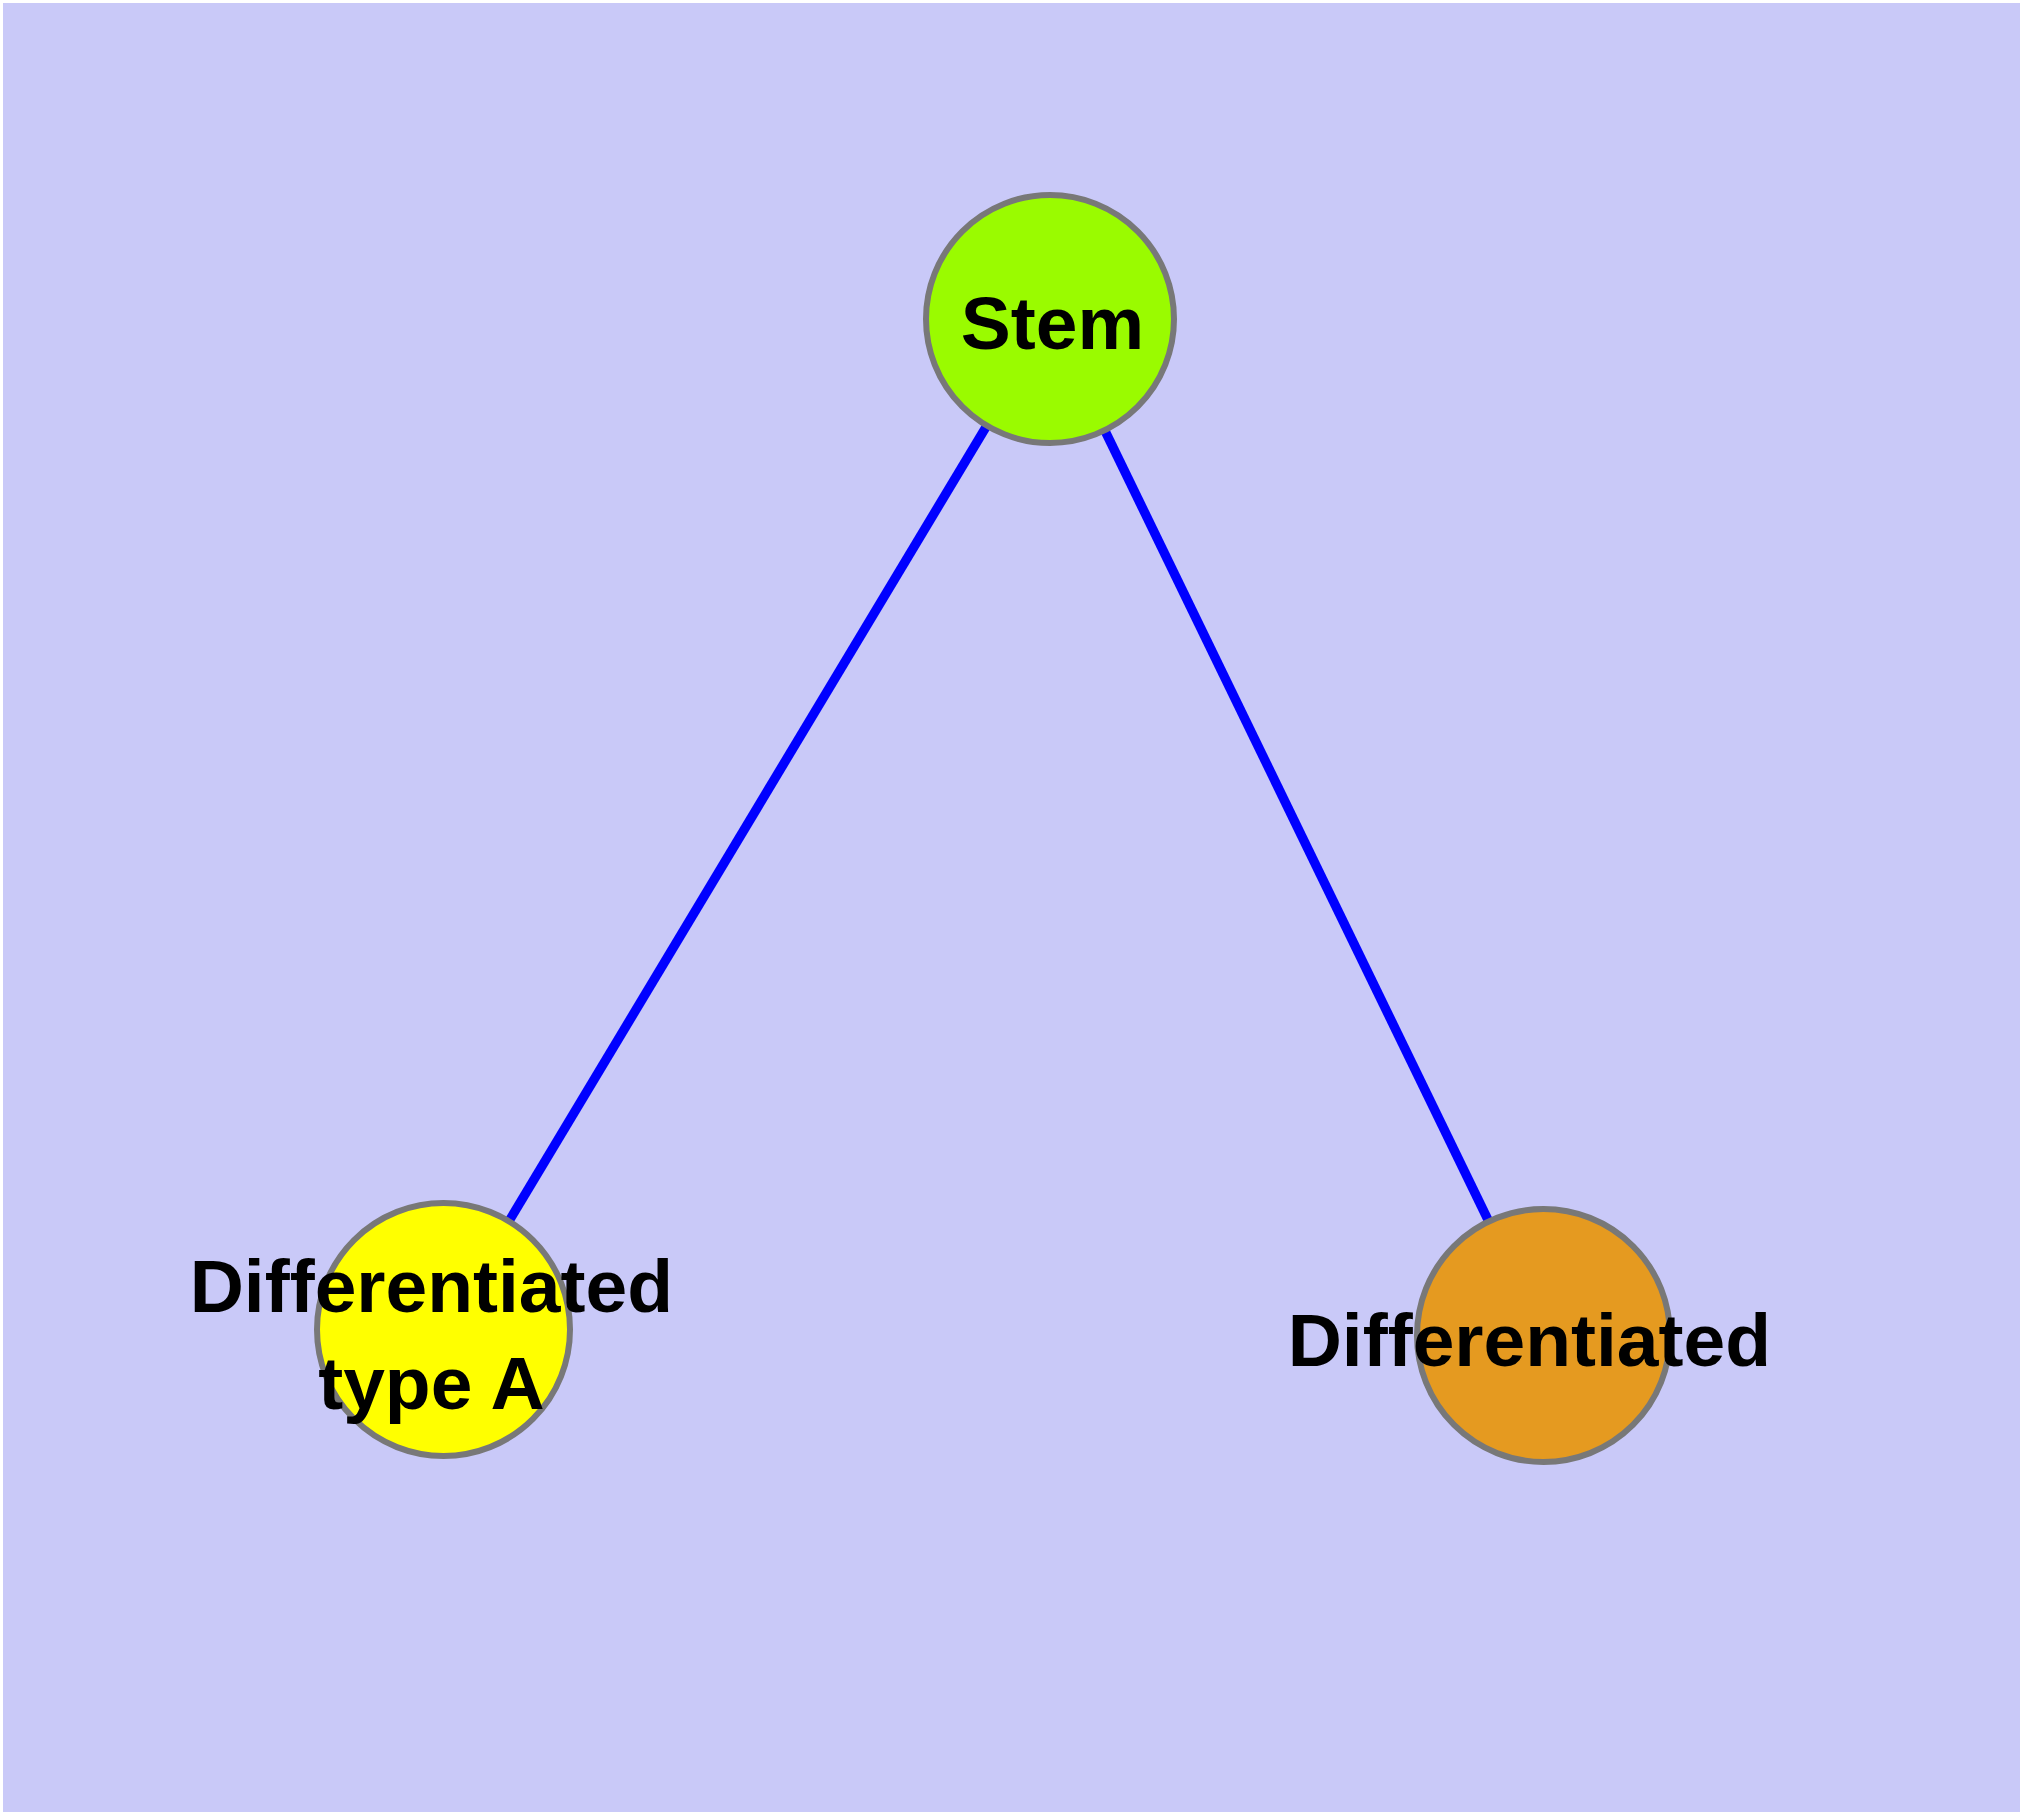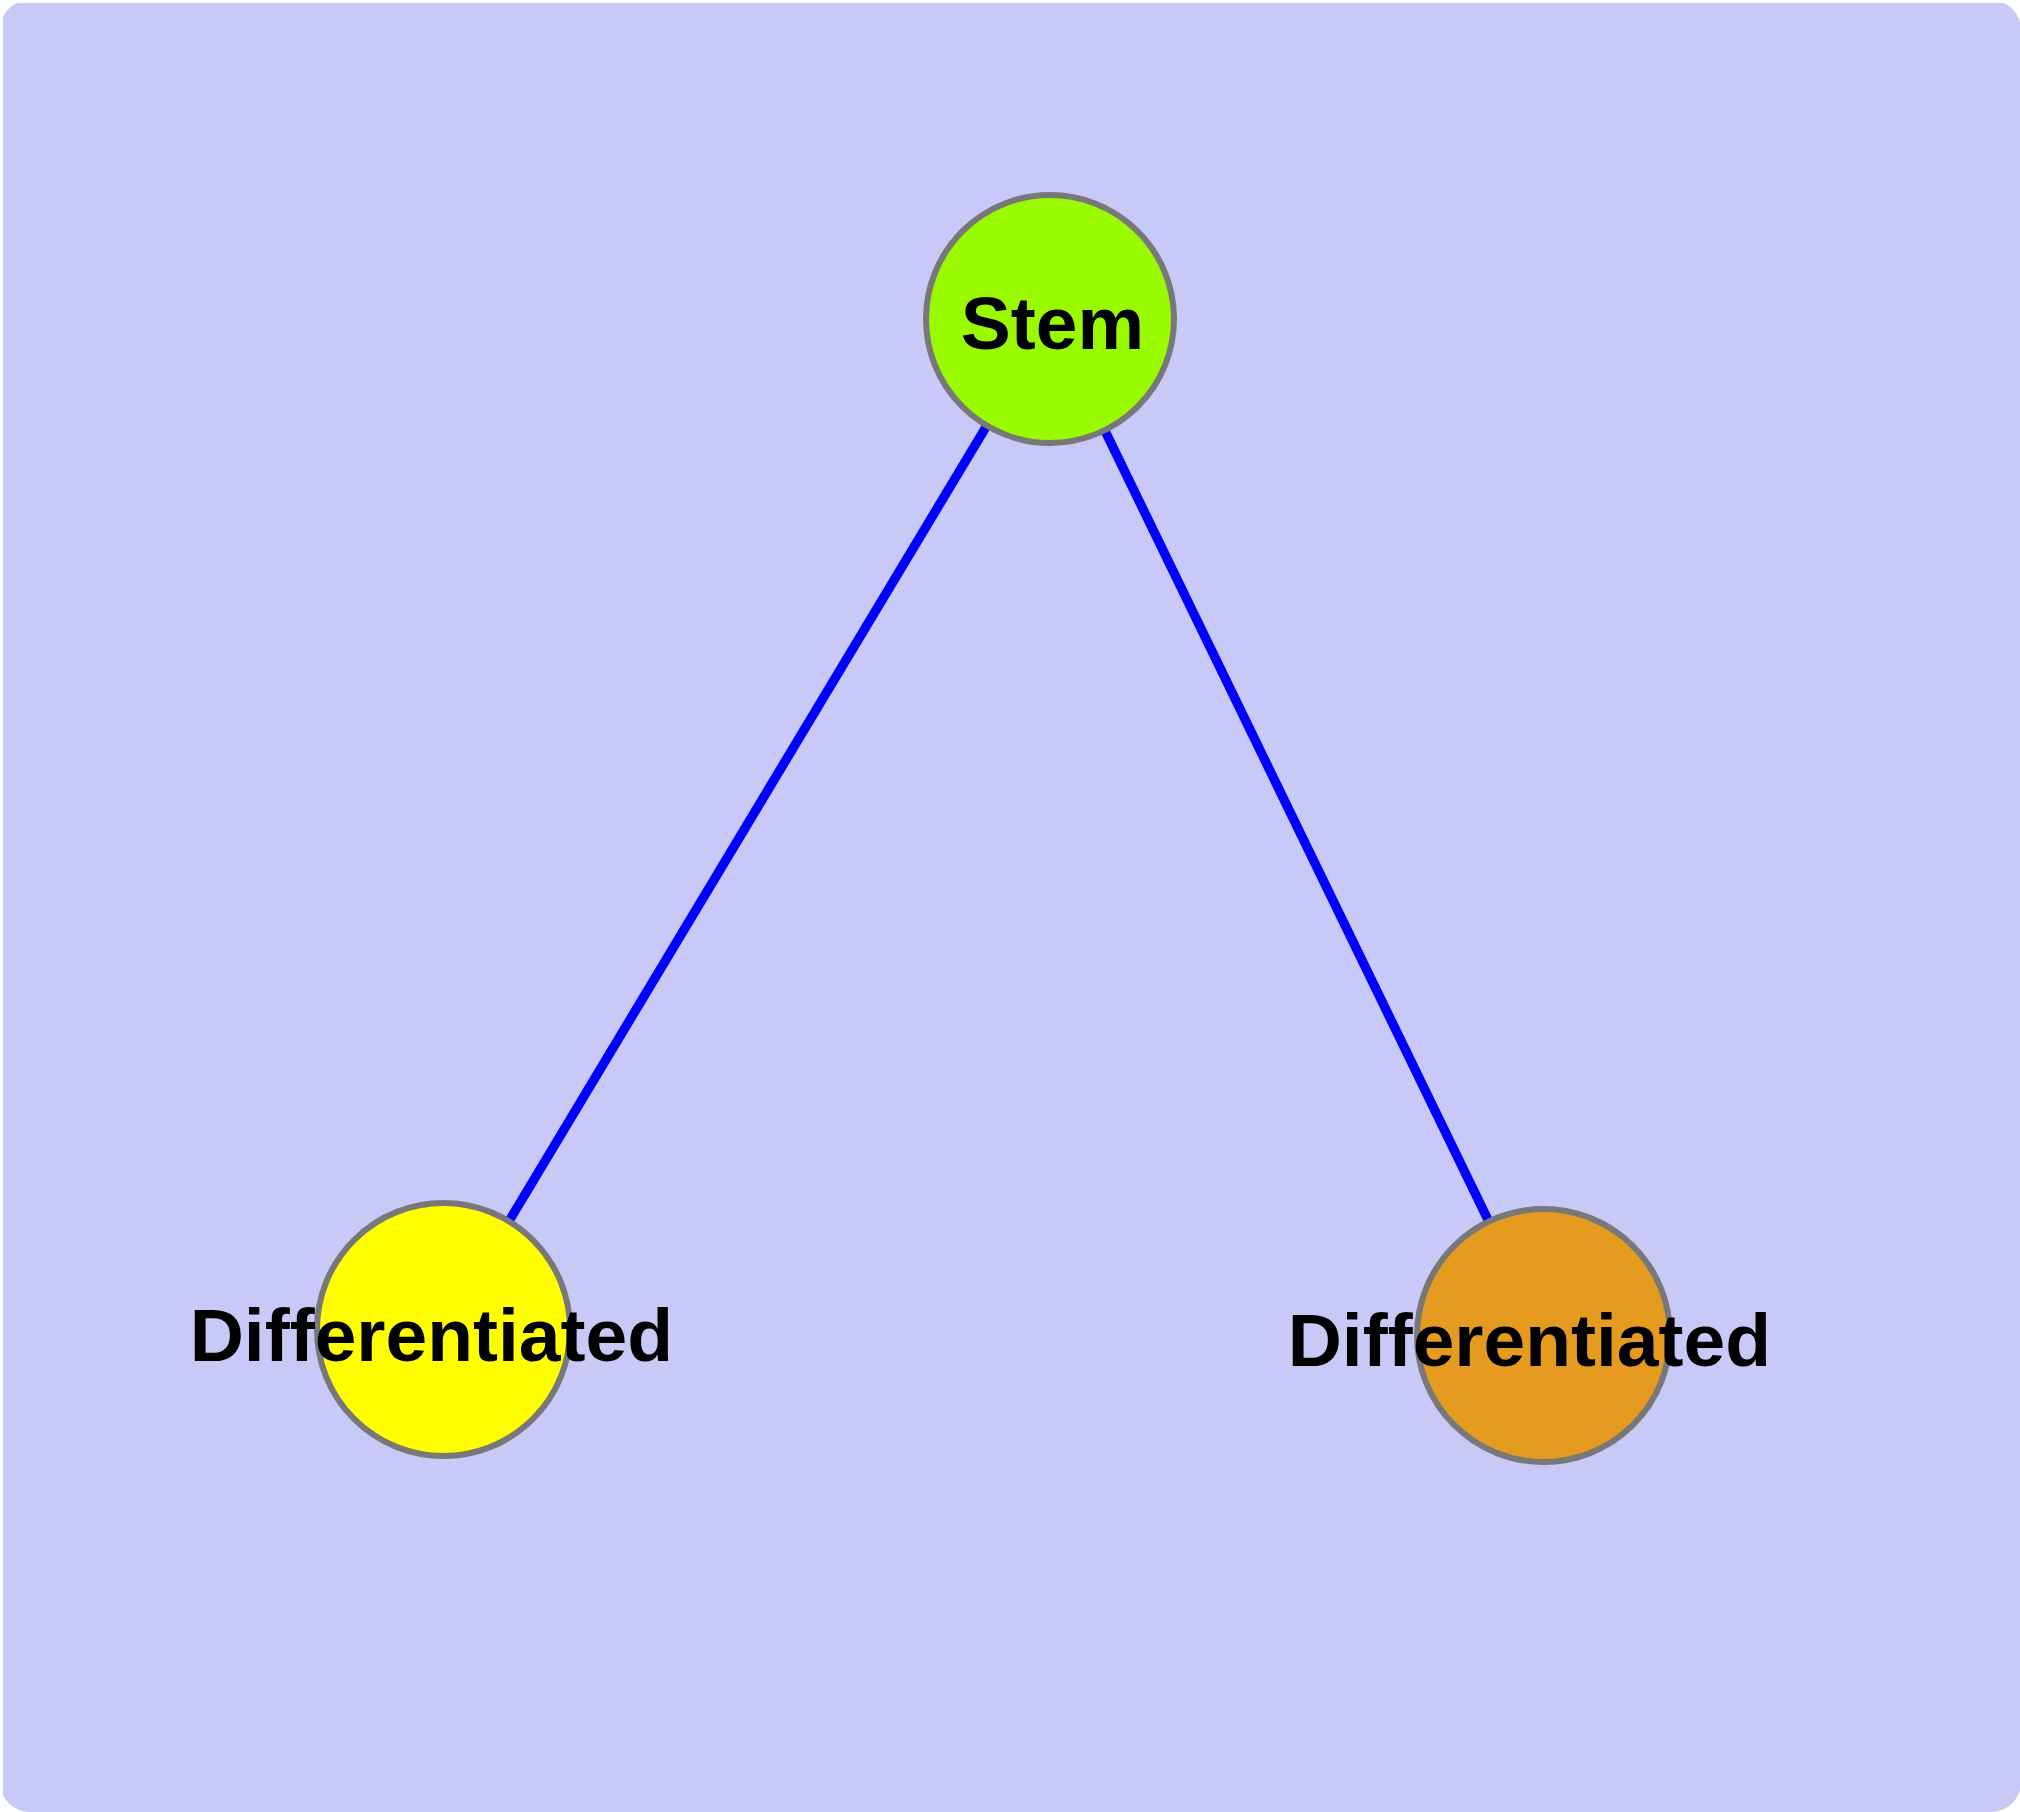--- a/index.html
+++ b/index.html
@@ -7,21 +7,20 @@
     padding: 0;
     background: #ffffff;
     font-family: "Liberation Sans", sans-serif;
   }
   .stage {
     position: relative;
     width: 2021px;
     height: 1812px;
     background: #ffffff;
     overflow: hidden;
-    border-radius: 30px;
   }
   .canvas {
     position: absolute;
     left: 3.4px;
     top: 3.4px;
     right: 0;
     bottom: 0;
   }
   .edge-layer {
     position: absolute;
@@ -63,20 +62,21 @@
     <div class="node" style="left: 920px; top: 189px; width: 254px; height: 254px; background: rgb(154, 251, 0); border-color: rgb(120, 120, 120);"></div>
     <div class="node" style="left: 311px; top: 1197px; width: 259px; height: 259px; background: rgb(255, 255, 0); border-color: rgb(120, 120, 120);"></div>
     <div class="node" style="left: 1411px; top: 1203px; width: 259px; height: 259px; background: rgb(229, 154, 32); border-color: rgb(120, 120, 120);"></div>
 
     <div class="node-label" style="left: 1049px; top: 320px; color: rgb(0, 0, 0);">
       <span class="line">Stem</span>
     </div>
 
     <div class="node-label" style="left: 428px; top: 1332px; color: rgb(0, 0, 0);">
       <span class="line">Differentiated</span>
+      <span class="line">type A</span>
     </div>
 
     <div class="node-label" style="left: 1526px; top: 1337px; color: rgb(0, 0, 0);">
       <span class="line">Differentiated</span>
     </div>
 
   </div>
 </div>
 
 

